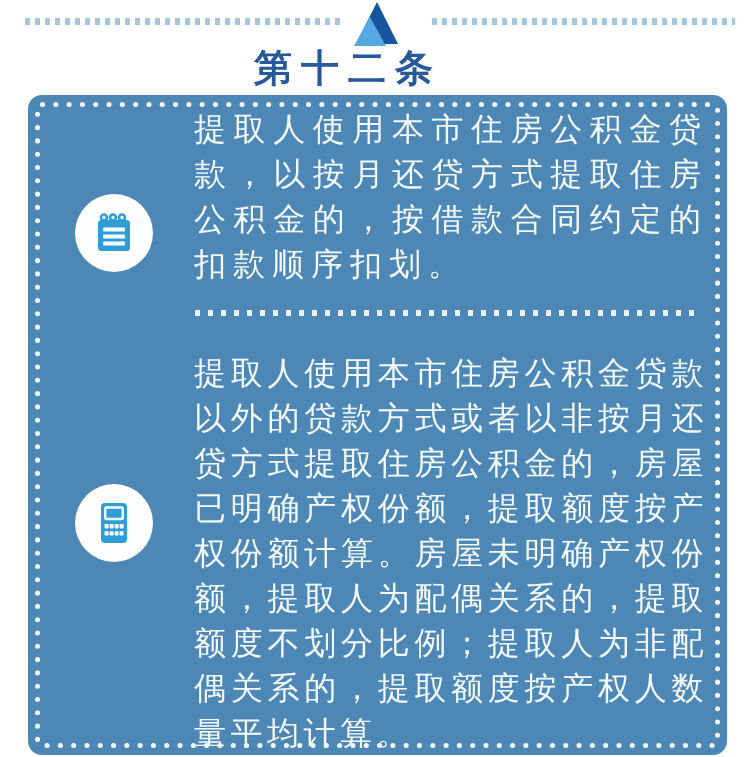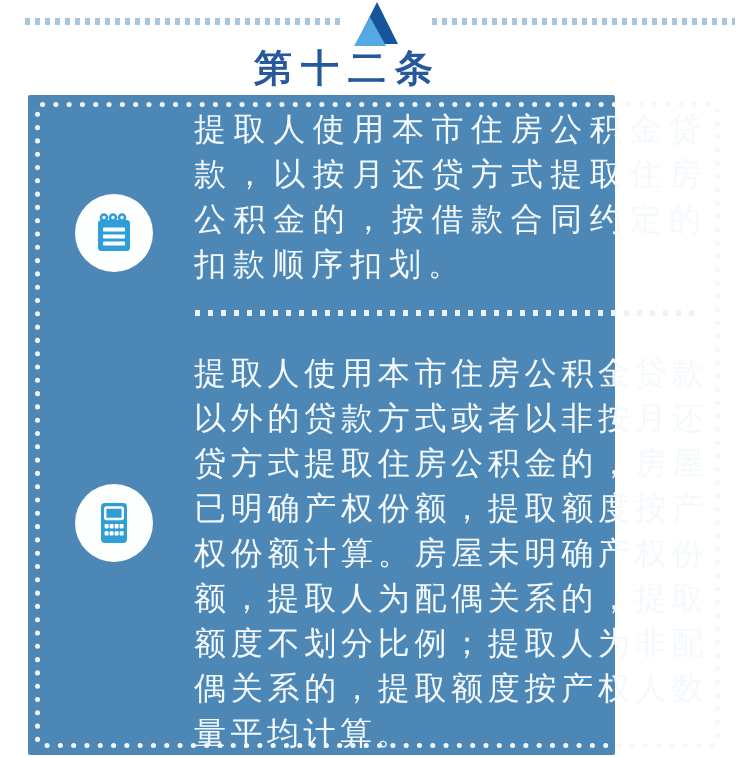--- a/index.html
+++ b/index.html
@@ -16,22 +16,22 @@
     background:repeating-linear-gradient(90deg,var(--dash-blue) 0 5px,transparent 5px 10px);}
   .top-dash.left{left:25px;width:320px;}
   .top-dash.right{left:432px;width:303px;}
   .arrow-wrap{position:absolute;left:352px;top:0;width:48px;height:47px;}
   .page-title{
     position:absolute;left:0;top:46px;width:696px;text-align:center;
     font-size:38px;line-height:44px;font-weight:bold;color:var(--title-blue);
     letter-spacing:9px;
   }
   .card{
-    position:absolute;left:28px;top:95px;width:587px;height:660px;
-    background:var(--card-blue);border-radius:2px;
+    position:absolute;left:28px;top:95px;width:699px;height:660px;
+    background:var(--card-blue);border-radius:14px;
   }
   .card-border{position:absolute;left:0;top:0;pointer-events:none;}
   .icon-circle{
     position:absolute;left:47px;width:78px;height:78px;border-radius:50%;
     background:#fdfefe;display:flex;align-items:center;justify-content:center;
   }
   .icon-circle.first{top:99px;}
   .icon-circle.second{top:389px;}
   .para{
     position:absolute;left:166px;width:514px;color:var(--text-color);

